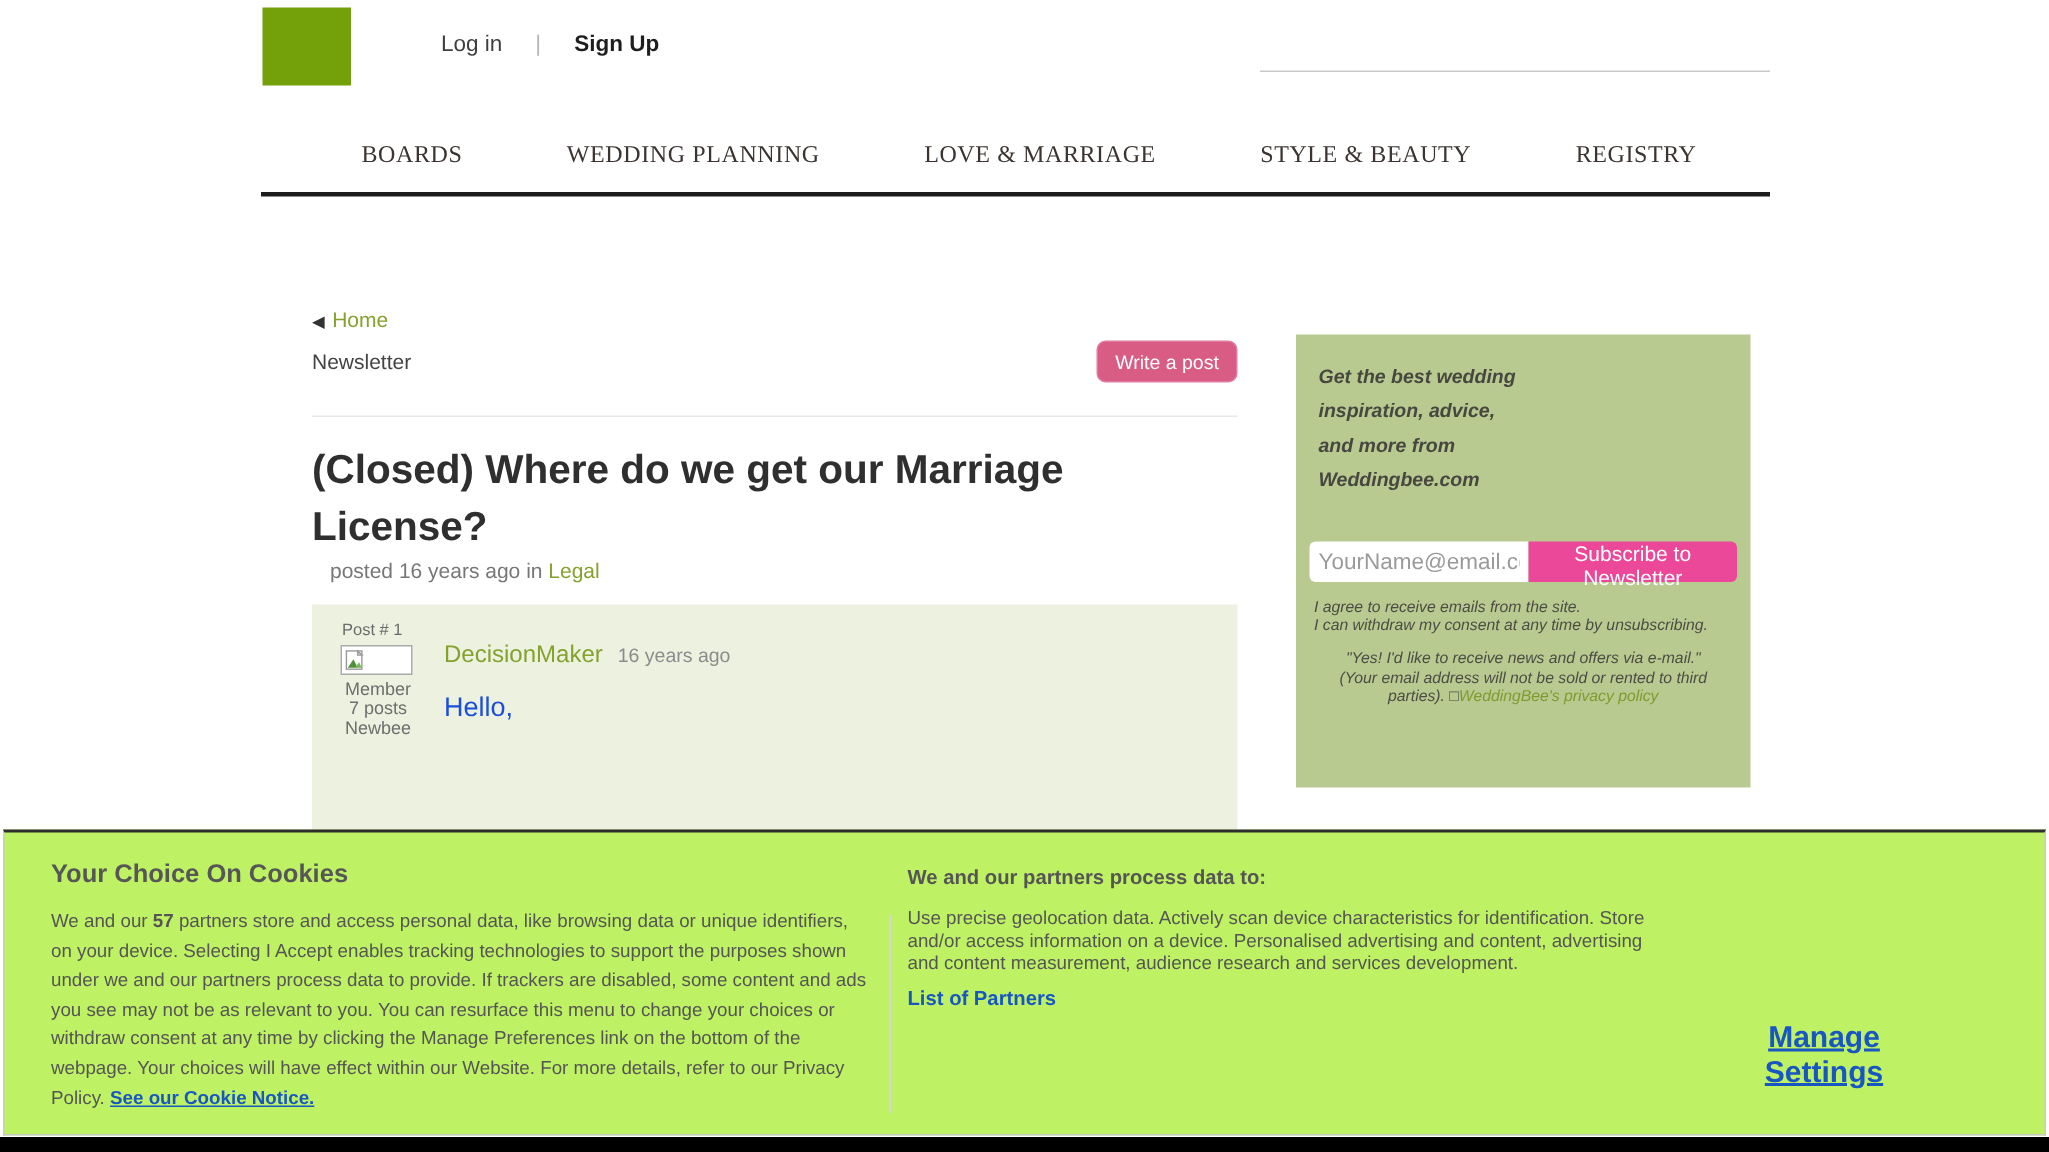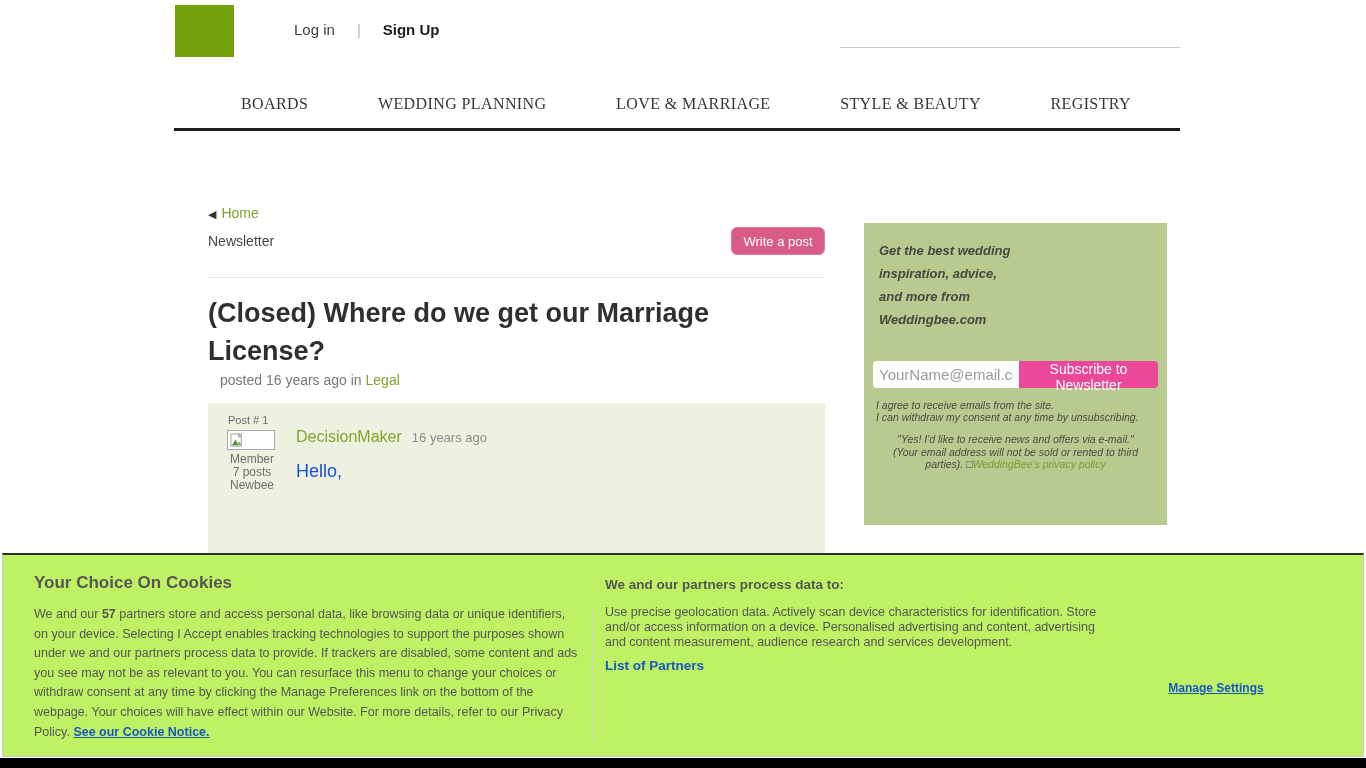--- a/index.html
+++ b/index.html
@@ -66,21 +66,21 @@
   .ck-title { position:absolute; left:31px; top:18px; font-size:17px; font-weight:bold; color:#565656; }
   .ck-body { position:absolute; left:31px; top:50px; width:544px; font-size:12.5px; color:#555; line-height:19.6px; }
   .ck-body b { font-weight:bold; }
   .ck-body a, .ck-partners, .ck-manage { color:#1857c2; font-weight:bold; cursor:pointer; }
   .ck-body a { text-decoration:underline; }
   .ck-divider { position:absolute; left:590px; top:55px; width:1px; height:132px; background:#d6d6d6; }
   .ck-proc-title { position:absolute; left:602px; top:22px; font-size:13.5px; font-weight:bold; color:#555; }
   .ck-proc-body { position:absolute; left:602px; top:50px; width:495px; font-size:12.5px; color:#555; line-height:14.8px; }
   .ck-partners { position:absolute; left:602px; top:103px; font-size:13.5px; text-decoration:none; }
   .ck-accept { position:absolute; left:1148px; top:62px; width:129px; height:38px; background:#1068cd; border:none; border-radius:4px; color:#fff; font-size:14px; font-weight:bold; cursor:pointer; }
-  .ck-manage { position:absolute; left:1148px; top:126px; width:130px; text-align:center; font-size:12px; text-decoration:underline; }
+  .ck-manage { position:absolute; left:1148px; top:126px; width:130px; text-align:center; font-size:20px; text-decoration:underline; }
 
   .bottom-strip { position:absolute; left:0; top:758px; width:1366px; height:10px; background:#000; z-index:11; }
 </style>
 </head>
 <body>
 
 <div id="screen">
 
   <div class="logo"></div>
   <div class="auth-row">

